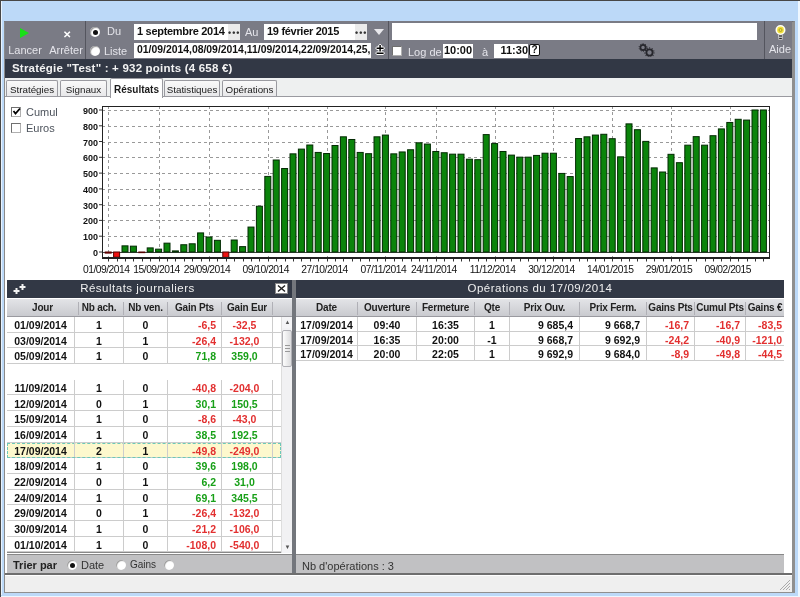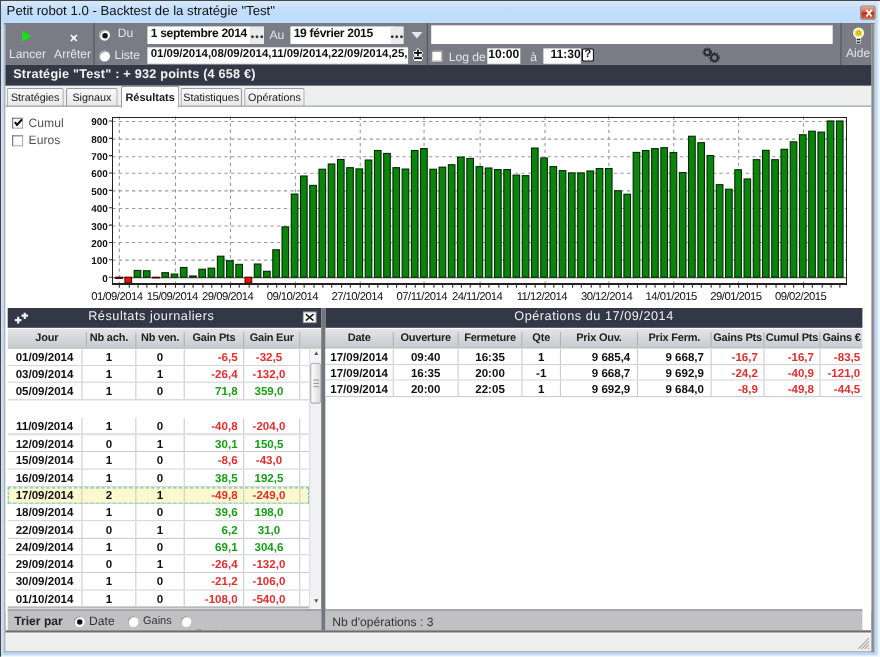--- a/index.html
+++ b/index.html
@@ -61,28 +61,20 @@
 </style></head>
 <body>
 <div id="page">
 <div id="outer"></div>
     <div id="blueframe"></div>
     <div id="lefthl"></div>
     <div id="rightwhite"></div>
     <div id="botwhite"></div>
     <div id="topedge"></div>
     <div id="leftedge"></div>
-<div id="titlebar">
-      <div id="title">Petit robot 1.0 - Backtest de la stratégie "Test"</div>
-      <div id="closebtn">
-        <svg width="12" height="11" style="position:absolute;left:1px;top:1px;">
-          <path d="M3.5 2 L8.5 8 M8.5 2 L3.5 8" stroke="#fff" stroke-width="1.6"></path>
-        </svg>
-      </div>
-    </div>
 <div id="content"></div>
 <div id="toolbar">
   <div id="btnsec">
     <div style="position:absolute;left:15px;top:7px;width:0;height:0;border-left:9px solid #18e018;border-top:5px solid transparent;border-bottom:5px solid transparent;"></div>
     <div class="tl" style="left:0px;top:23px;width:40px;text-align:center;">Lancer</div>
     <div style="position:absolute;left:58px;top:8px;color:#fff;font-size:10px;font-weight:bold;">✕</div>
     <div class="tl" style="left:41px;top:23px;width:40px;text-align:center;">Arrêter</div>
   </div>
   <div class="radio sel" style="left:85px;top:6px;"></div>
       <div class="tl" style="left:102px;top:4px;">Du</div>
@@ -450,21 +442,21 @@
         <div class="lc1">0</div>
         <div class="lc2">1</div>
         <div class="lc3 pos">6,2</div>
         <div class="lc4 pos">31,0</div>
       </div>
 <div class="lrow" style="top:172.7px;">
         <div class="lc0">24/09/2014</div>
         <div class="lc1">1</div>
         <div class="lc2">0</div>
         <div class="lc3 pos">69,1</div>
-        <div class="lc4 pos">304,6</div>
+        <div class="lc4 pos">345,5</div>
       </div>
 <div class="lrow" style="top:188.4px;">
         <div class="lc0">29/09/2014</div>
         <div class="lc1">0</div>
         <div class="lc2">1</div>
         <div class="lc3 neg">-26,4</div>
         <div class="lc4 neg">-132,0</div>
       </div>
 <div class="lrow" style="top:204.1px;">
         <div class="lc0">30/09/2014</div>

